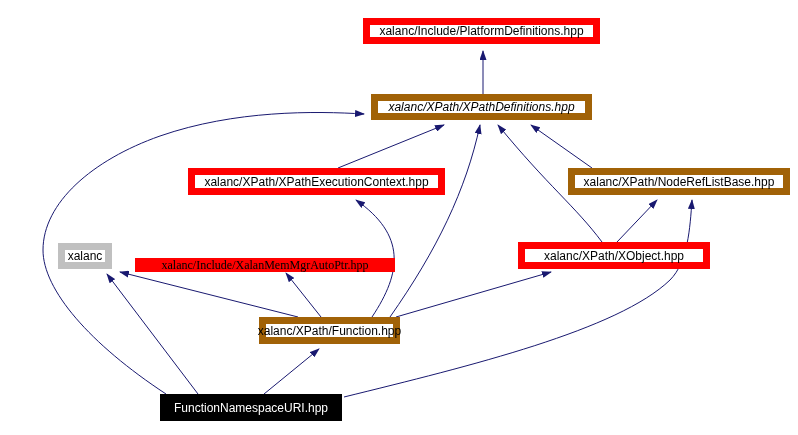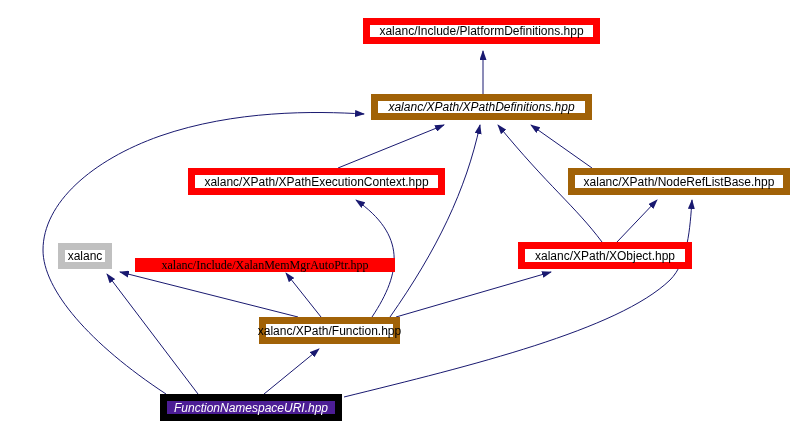--- a/index.html
+++ b/index.html
@@ -5,28 +5,28 @@
   html,body{margin:0;padding:0;background:#ffffff;}
   #graph{position:relative;width:798px;height:435px;background:#ffffff;overflow:hidden;
          font-family:"Liberation Sans",sans-serif;}
   #edges{position:absolute;left:0;top:0;width:798px;height:435px;}
   .edge{fill:none;stroke:#191970;stroke-width:1;}
   .node{position:absolute;display:flex;align-items:center;justify-content:center;
         box-sizing:border-box;background:#ffffff;border:7px solid #a16207;
         font-size:12px;color:#000000;white-space:nowrap;cursor:pointer;}
   .node.red{border-color:#ff0000;}
   .node.gray{border-color:#c0c0c0;cursor:default;}
-  .node.filled{background:#4c1d95;border-color:#000000;color:#ffffff;cursor:default;font-style:italic;}
+  .node.filled{background:#000000;border-color:#000000;color:#ffffff;cursor:default;}
   #n-platform{left:363px;top:18px;width:237px;height:26px;}
   #n-xpathdef{left:371px;top:94px;width:221px;height:26px;font-style:italic;}
   #n-execctx{left:188px;top:168px;width:257px;height:27px;text-align:center;}
   #n-noderef{left:568px;top:168px;width:222px;height:27px;text-align:center;}
   #n-vector{left:58px;top:243px;width:54px;height:26px;}
   #n-memmgr{left:135px;top:258px;width:260px;height:14px;font-family:Liberation Serif, serif;}
-  #n-xobject{left:518px;top:242px;width:174px;height:27px;}
+  #n-xobject{left:518px;top:242px;width:192px;height:27px;}
   #n-function{left:259px;top:317px;width:141px;height:27px;}
   #n-fnsuri{left:160px;top:394px;width:182px;height:27px;}
 </style>
 </head>
 <body>
 
 <div id="graph">
 
   <svg id="edges" width="798" height="435" viewBox="0 0 798 435" xmlns="http://www.w3.org/2000/svg">
     <defs>

